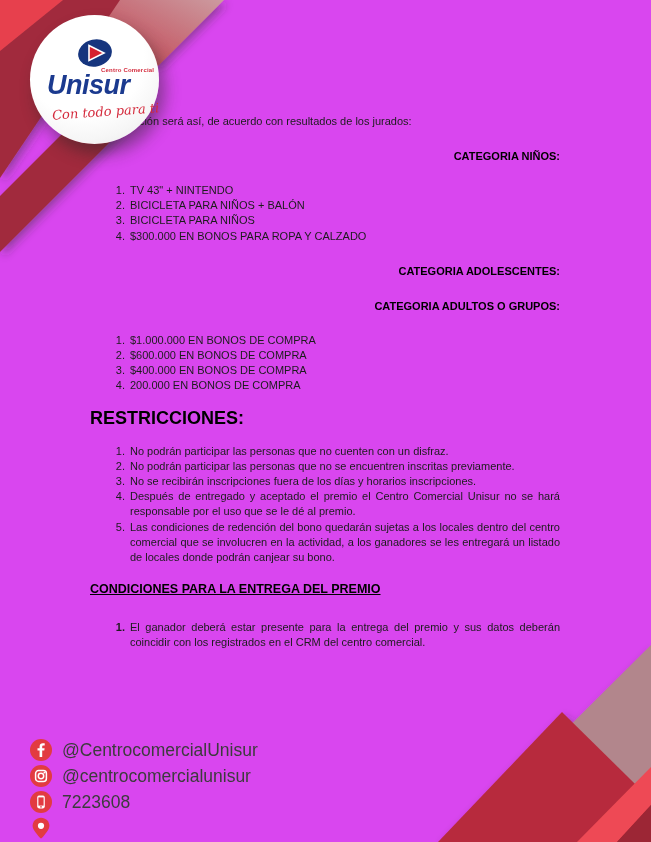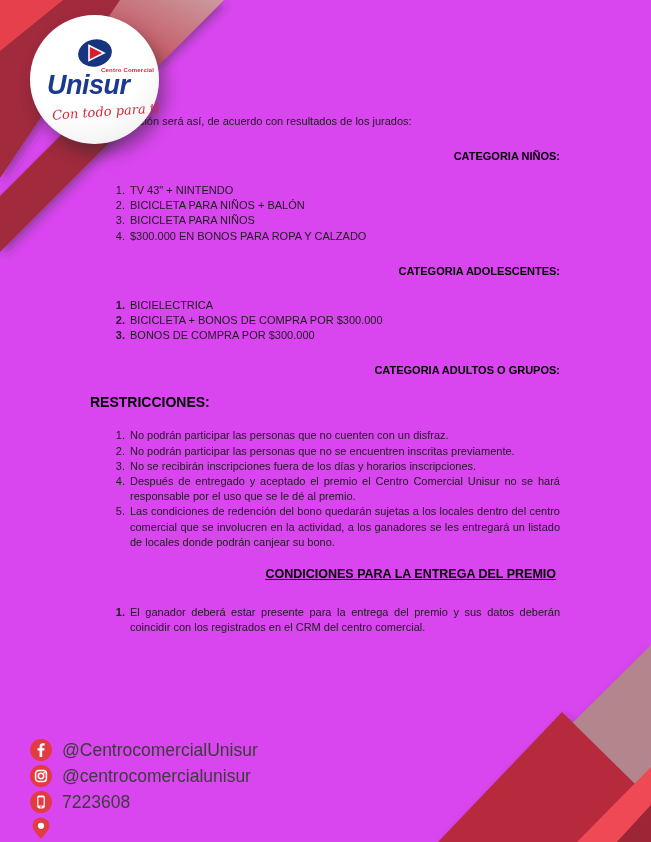--- a/index.html
+++ b/index.html
@@ -36,25 +36,25 @@
   
   .content{
     position:absolute;left:90px;top:114px;width:470px;z-index:1;
     font-size:11px;line-height:15px;color:#1c1c1c;
   }
   .intro{margin:0;}
   h3.cat{font-size:11px;color:#000;margin:20px 0 0 0;text-align:right;}
   ol{margin:19px 0 0 0;padding-left:38px;}
   li{padding-left:2px;line-height:15.2px;}
   ol.bold-markers li::marker{font-weight:bold;}
-  .restr-h{font-size:14px;color:#000;margin:17px 0 0 0;}
+  .restr-h{font-size:18px;color:#000;margin:17px 0 0 0;}
   .restr{margin-top:18px;}
   .restr li{text-align:justify;}
   .cond-h{
-    font-size:12.5px;color:#000;text-align:right;text-decoration:underline;
+    font-size:12.5px;color:#000;text-align:left;text-decoration:underline;
     margin:17px 4px 0 0;
   }
   .cond{margin-top:23px;}
   .cond li{text-align:justify;}
 
   
   .footer{position:absolute;left:30px;top:737px;z-index:1;}
   .frow{display:flex;align-items:center;height:26px;}
   .ficon{width:22px;height:22px;flex:0 0 22px;margin-right:10px;}
   .ftext{font-size:17.5px;color:#3c3c3c;white-space:nowrap;}
@@ -103,27 +103,28 @@
 
     <h3 class="cat">CATEGORIA NIÑOS:</h3>
     <ol>
       <li>TV 43" + NINTENDO</li>
       <li>BICICLETA PARA NIÑOS + BALÓN</li>
       <li>BICICLETA PARA NIÑOS</li>
       <li>$300.000 EN BONOS PARA ROPA Y CALZADO</li>
     </ol>
 
     <h3 class="cat">CATEGORIA ADOLESCENTES:</h3>
-    <ol class="bold-markers">
-      <li>BICIELECTRICA</li>
-      <li>BICICLETA + BONOS DE COMPRA POR $300.000</li>
-      <li>BONOS DE COMPRA POR $300.000</li>
-    </ol>
 
     <h3 class="cat">CATEGORIA ADULTOS O GRUPOS:</h3>
+    <ol>
+      <li>$1.000.000 EN BONOS DE COMPRA</li>
+      <li>$600.000 EN BONOS DE COMPRA</li>
+      <li>$400.000 EN BONOS DE COMPRA</li>
+      <li>200.000 EN BONOS DE COMPRA</li>
+    </ol>
 
     <h2 class="restr-h">RESTRICCIONES:</h2>
     <ol class="restr">
       <li>No podrán participar las personas que no cuenten con un disfraz.</li>
       <li>No podrán participar las personas que no se encuentren inscritas previamente.</li>
       <li>No se recibirán inscripciones fuera de los días y horarios inscripciones.</li>
       <li>Después de entregado y aceptado el premio el Centro Comercial Unisur no se hará responsable por el uso que se le dé al premio.</li>
       <li>Las condiciones de redención del bono quedarán sujetas a los locales dentro del centro comercial que se involucren en la actividad, a los ganadores se les entregará un listado de locales donde podrán canjear su bono.</li>
     </ol>
 

